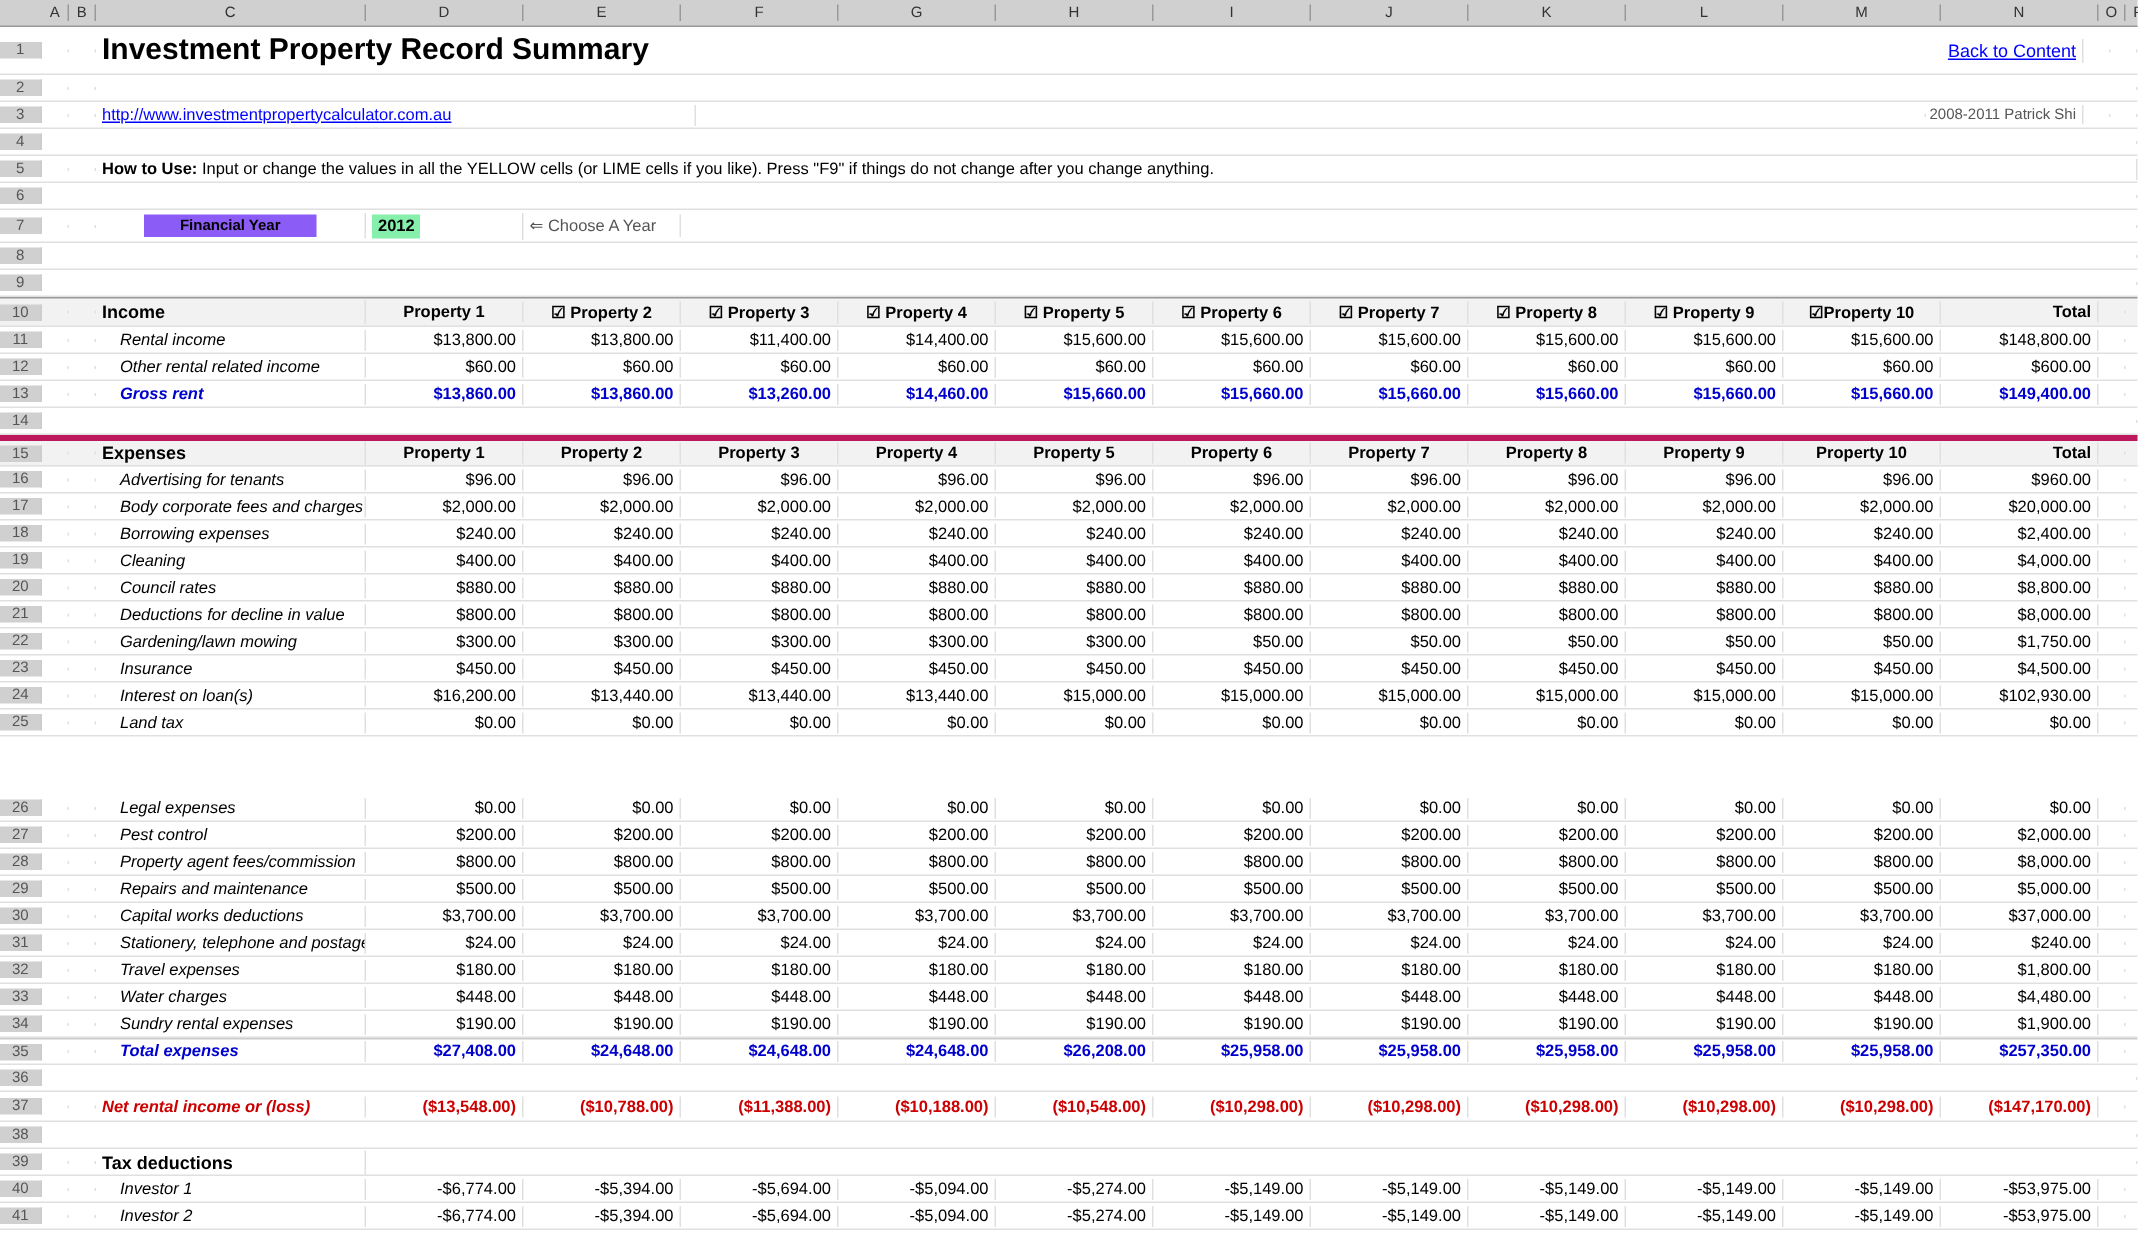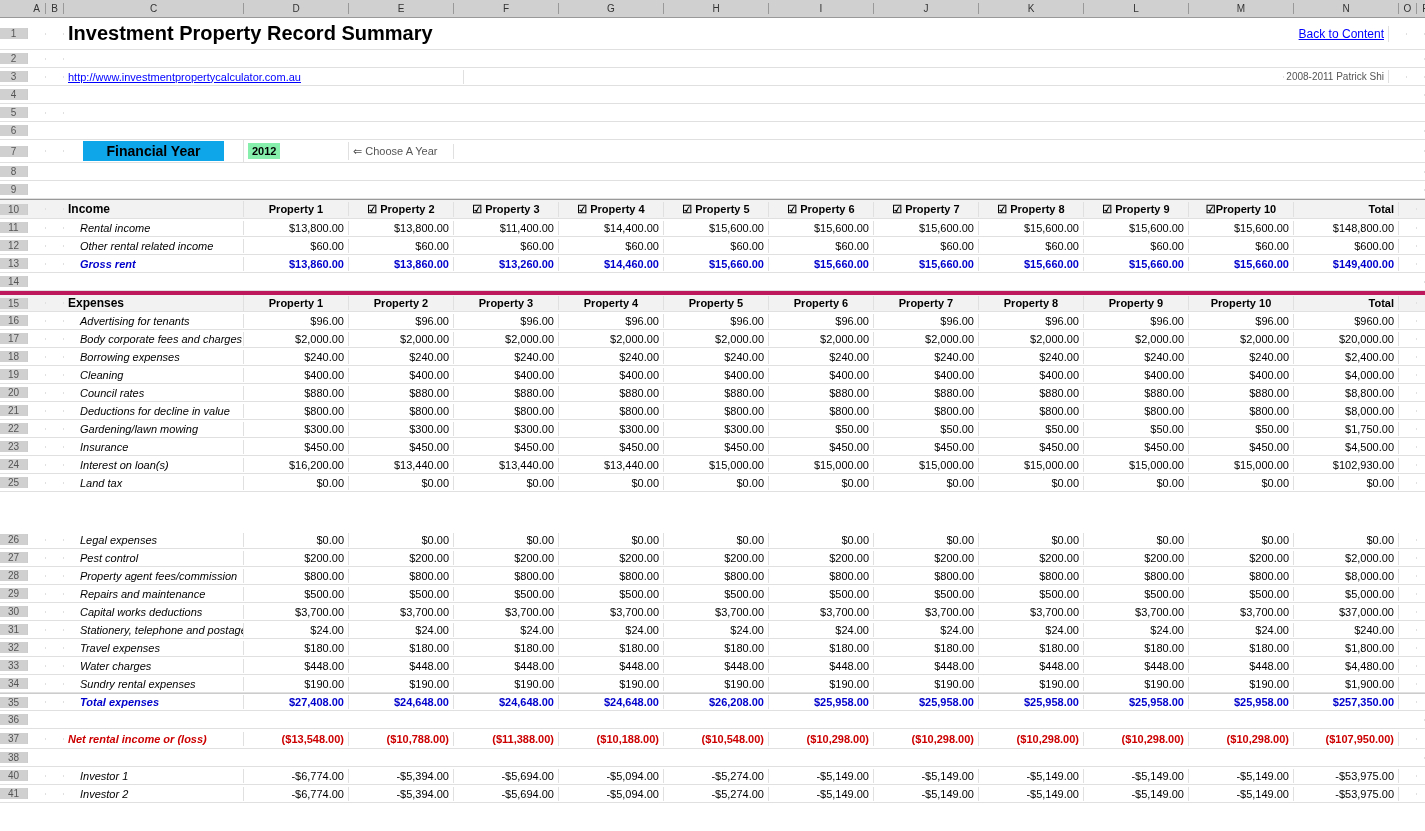--- a/index.html
+++ b/index.html
@@ -96,23 +96,23 @@
     }
     .copyright {
       color: #555;
       font-size: 10px;
     }
     .how-to {
       font-size: 11px;
     }
     .how-to b { font-weight: bold; }
     .label-yellow {
-      background: #0ea5e9;
+      background: #8b5cf6;
       padding: 2px 24px;
-      font-size: 14px;
+      font-size: 10px;
       font-weight: bold;
     }
     .value-yellow {
       background: #86efac;
       padding: 2px 4px;
       font-size: 11px;
       font-weight: bold;
       color: #000;
     }
     .choose-year {
@@ -229,20 +229,23 @@
 
   <div class="sheet-row">
     <div class="row-num">4</div>
     <div class="cell" style="flex:1;"></div>
   </div>
 
   <div class="sheet-row">
     <div class="row-num">5</div>
     <div class="cell cell-a"></div>
     <div class="cell cell-b"></div>
+    <div class="cell" style="flex:1;">
+      <span class="how-to"><b>How to Use:</b> Input or change the values in all the YELLOW cells (or LIME cells if you like). Press "F9" if things do not change after you change anything.</span>
+    </div>
   </div>
 
   <div class="sheet-row">
     <div class="row-num">6</div>
     <div class="cell" style="flex:1;"></div>
   </div>
 
   <div class="sheet-row" style="min-height:22px;">
     <div class="row-num">7</div>
     <div class="cell cell-a"></div>
@@ -770,30 +773,37 @@
     <div class="cell cell-d data-cell red-value">($13,548.00)</div>
     <div class="cell cell-e data-cell red-value">($10,788.00)</div>
     <div class="cell cell-f data-cell red-value">($11,388.00)</div>
     <div class="cell cell-g data-cell red-value">($10,188.00)</div>
     <div class="cell cell-h data-cell red-value">($10,548.00)</div>
     <div class="cell cell-i data-cell red-value">($10,298.00)</div>
     <div class="cell cell-j data-cell red-value">($10,298.00)</div>
     <div class="cell cell-k data-cell red-value">($10,298.00)</div>
     <div class="cell cell-l data-cell red-value">($10,298.00)</div>
     <div class="cell cell-m data-cell red-value">($10,298.00)</div>
-    <div class="cell cell-n data-cell red-value">($107,950.00)</div>
+    <div class="cell cell-n data-cell red-value">($147,170.00)</div>
     <div class="cell cell-o"></div>
     <div class="cell cell-p"></div>
   </div>
 
   <div class="sheet-row">
     <div class="row-num">38</div>
     <div class="cell" style="flex:1;"></div>
   </div>
 
+  <div class="sheet-row">
+    <div class="row-num">39</div>
+    <div class="cell cell-a"></div>
+    <div class="cell cell-b"></div>
+    <div class="cell cell-c section-header">Tax deductions</div>
+    <div class="cell" style="flex:1;"></div>
+  </div>
 
   <div class="sheet-row">
     <div class="row-num">40</div>
     <div class="cell cell-a"></div>
     <div class="cell cell-b"></div>
     <div class="cell cell-c label-cell indented">Investor 1</div>
     <div class="cell cell-d data-cell">-$6,774.00</div>
     <div class="cell cell-e data-cell">-$5,394.00</div>
     <div class="cell cell-f data-cell">-$5,694.00</div>
     <div class="cell cell-g data-cell">-$5,094.00</div>

